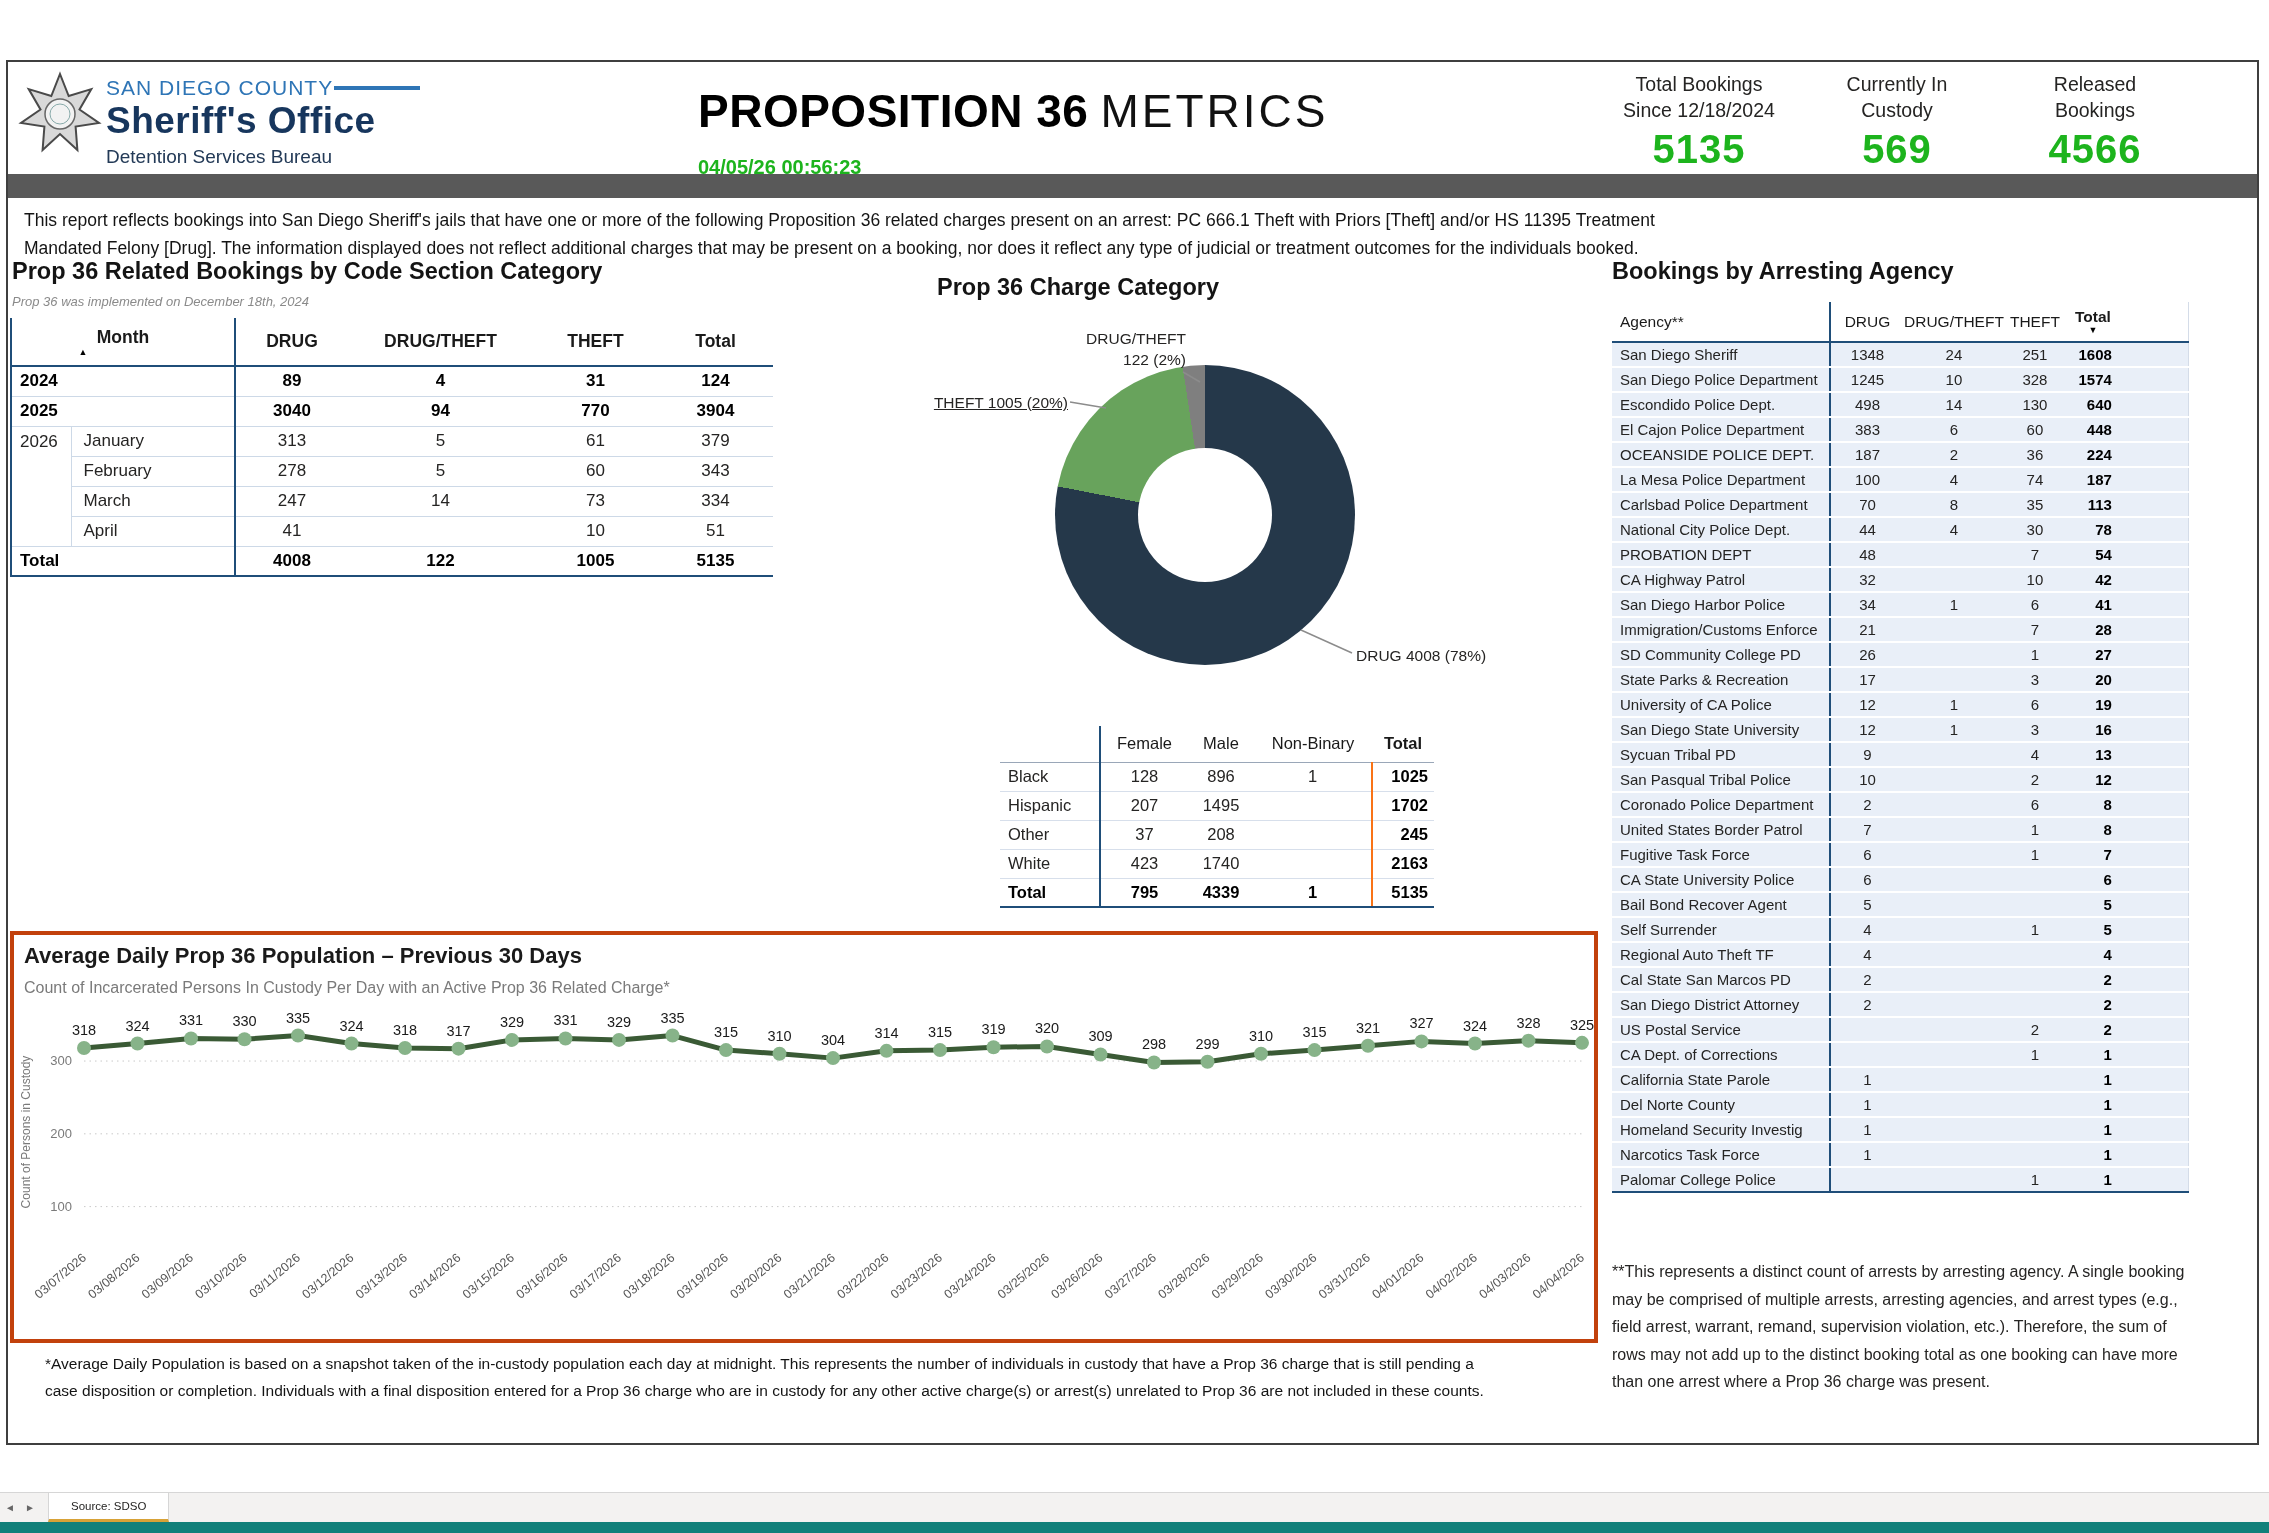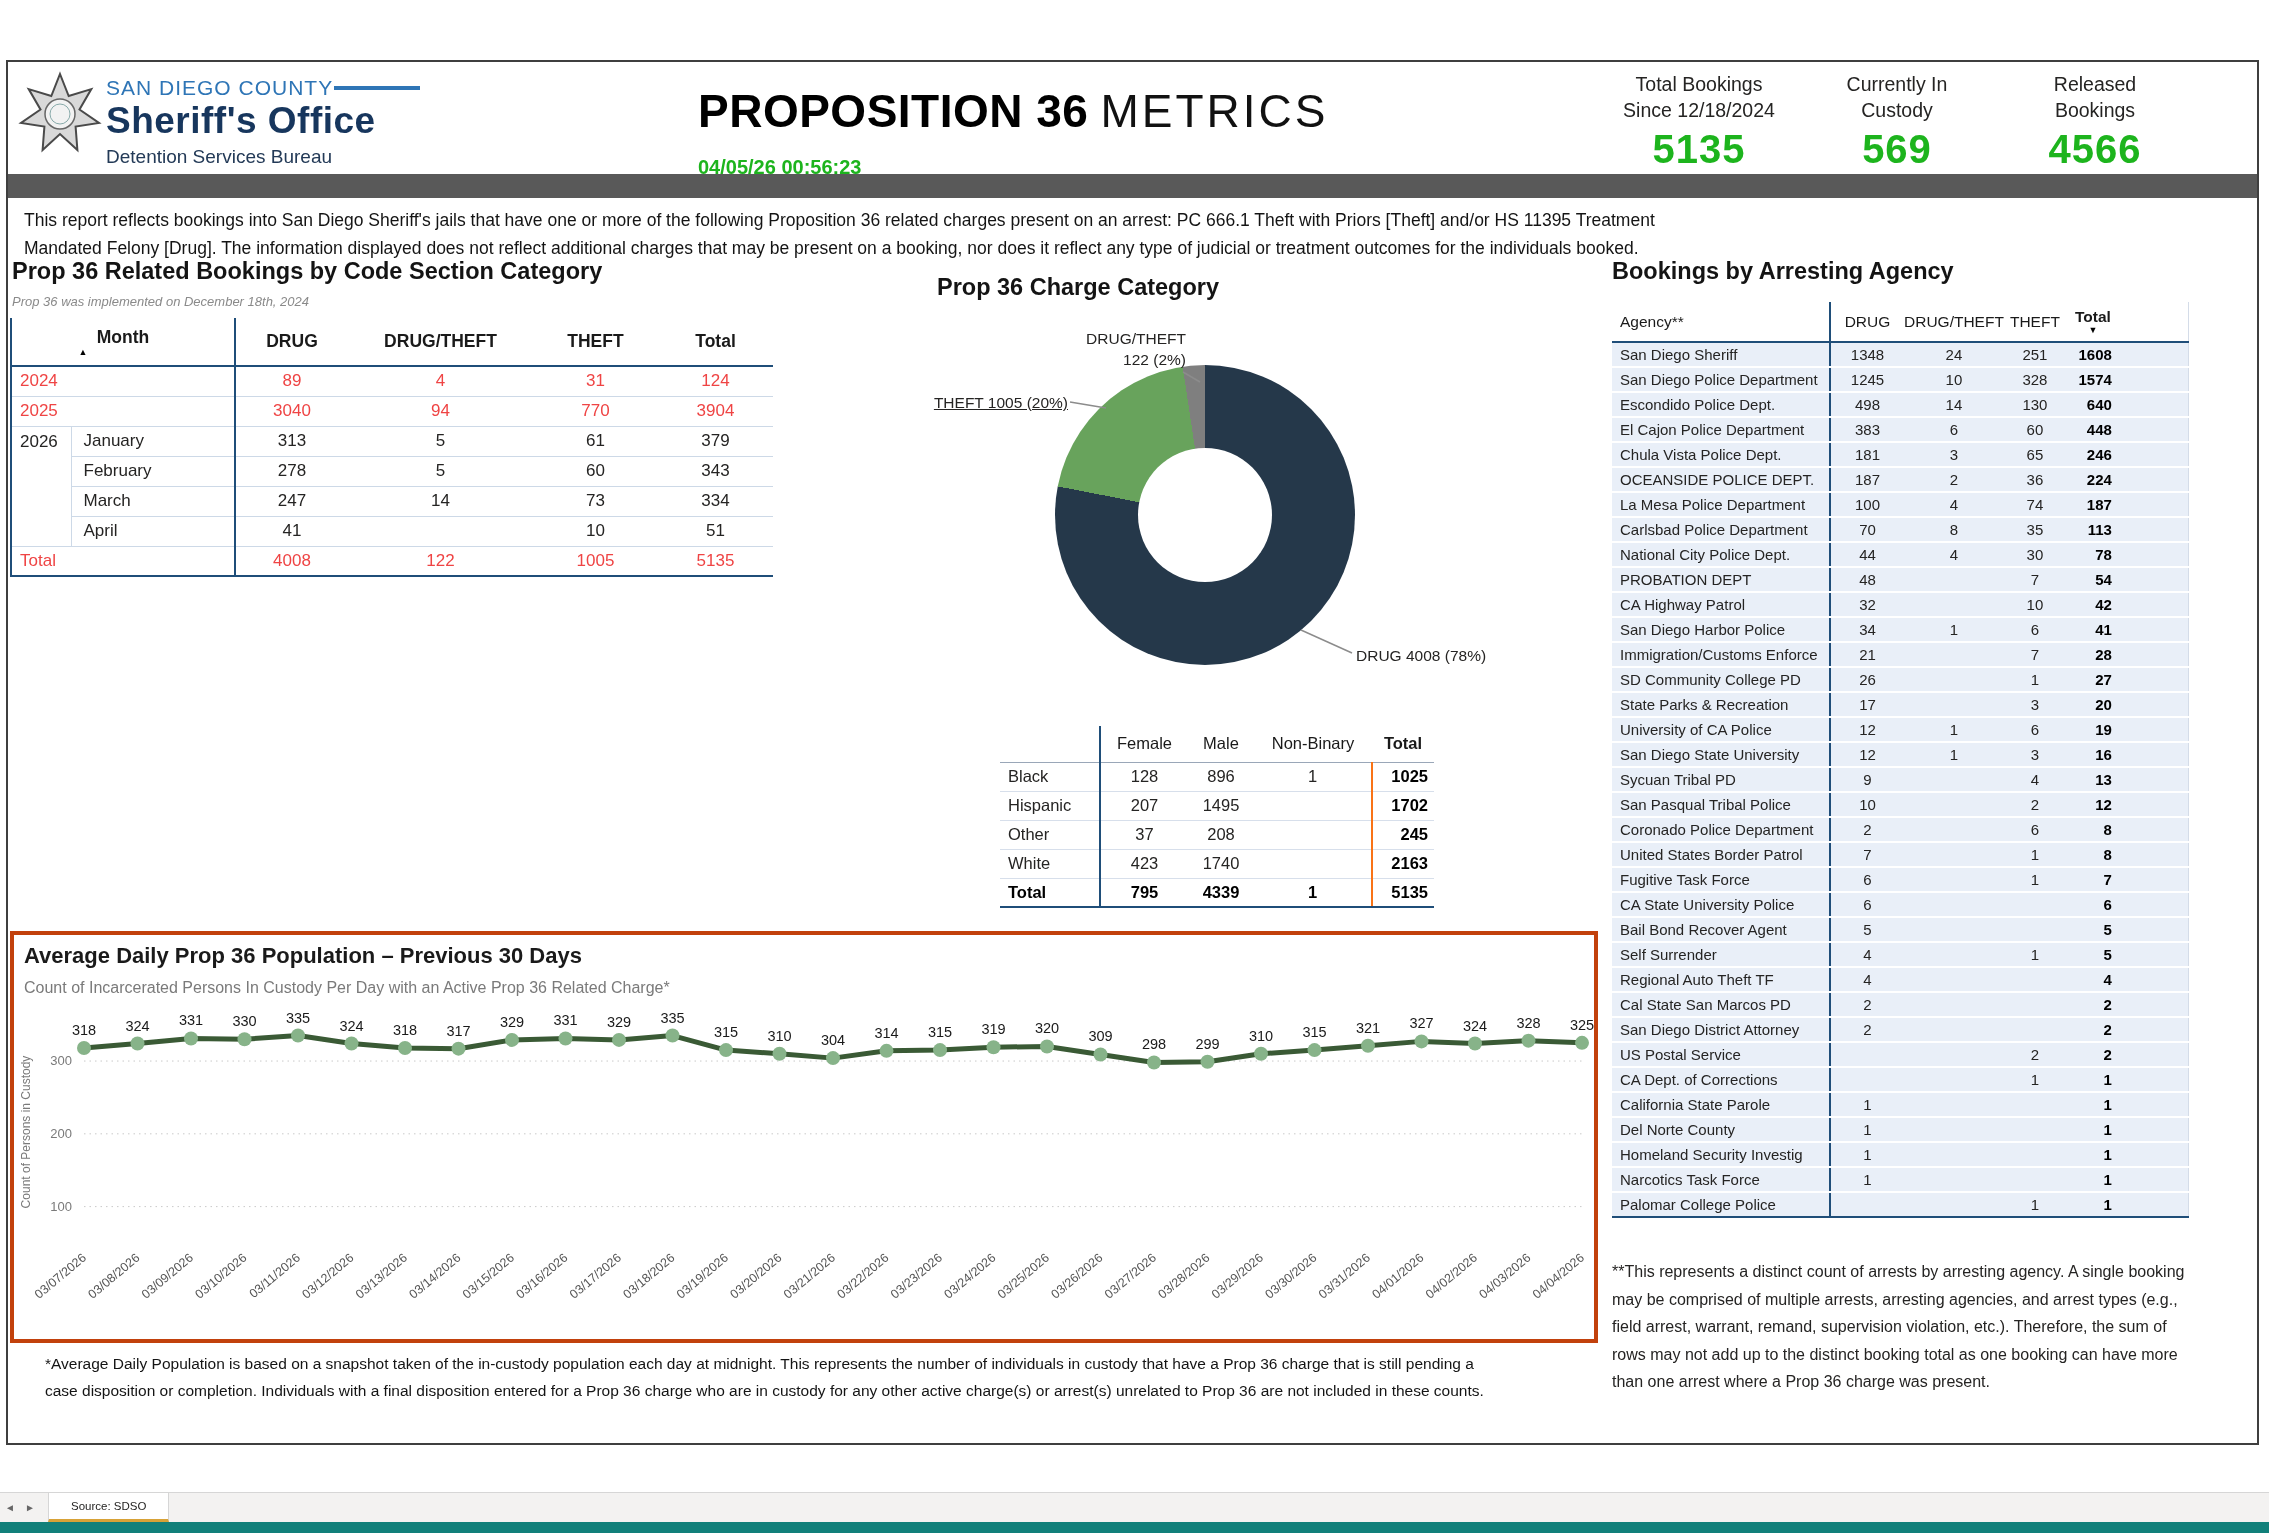--- a/index.html
+++ b/index.html
@@ -35,21 +35,21 @@
   
   #bookings{position:absolute;left:2px;top:256px;border-collapse:collapse;table-layout:fixed;
     font-size:17px;color:#252423;border-left:2px solid #1f4e79;}
   #bookings th{font-weight:600;font-size:17.5px;border-bottom:2px solid #1f4e79;height:48px;
     vertical-align:middle;text-align:center;color:#1a1a1a;}
   #bookings td{height:30px;border-bottom:1px solid #cdd9e7;text-align:center;}
   #bookings td.ylabel{text-align:left;padding-left:8px;}
   #bookings td.ycell{text-align:left;padding-left:8px;vertical-align:top;padding-top:5px;}
   #bookings td.mcell{text-align:left;padding-left:12px;border-left:1px solid #cdd9e7;}
   #bookings .c-drug{border-left:2px solid #1f4e79;}
-  #bookings tr.bold td{font-weight:400;color:#ef4444;}
+  #bookings tr.bold td{font-weight:700;color:#000000;}
   #bookings tr.total-row td{border-bottom:2px solid #1f4e79;}
   .sort-up{display:block;font-size:9px;line-height:9px;transform:translateX(-40px);color:#000;}
 
   
   #donut{position:absolute;left:1047px;top:303px;width:300px;height:300px;border-radius:50%;}
   #donut::after{content:"";position:absolute;left:83px;top:83px;width:134px;height:134px;border-radius:50%;background:#fff;}
   .co{font-size:15.5px;color:#252423;line-height:21px;}
   .co-dt{position:absolute;left:950px;top:266px;width:228px;text-align:right;}
   .co-theft{position:absolute;left:860px;top:330px;width:200px;text-align:right;text-decoration:underline;}
   .co-drug{position:absolute;left:1348px;top:583px;}
@@ -331,28 +331,20 @@
           <td class="num">130</td>
           <td class="atot">640</td>
           <td class="afill"></td>
         </tr>
         <tr>
           <td class="aname">El Cajon Police Department</td>
           <td class="num c-adrug">383</td>
           <td class="num">6</td>
           <td class="num">60</td>
           <td class="atot">448</td>
-          <td class="afill"></td>
-        </tr>
-        <tr>
-          <td class="aname">Chula Vista Police Dept.</td>
-          <td class="num c-adrug">181</td>
-          <td class="num">3</td>
-          <td class="num">65</td>
-          <td class="atot">246</td>
           <td class="afill"></td>
         </tr>
         <tr>
           <td class="aname">OCEANSIDE POLICE DEPT.</td>
           <td class="num c-adrug">187</td>
           <td class="num">2</td>
           <td class="num">36</td>
           <td class="atot">224</td>
           <td class="afill"></td>
         </tr>

